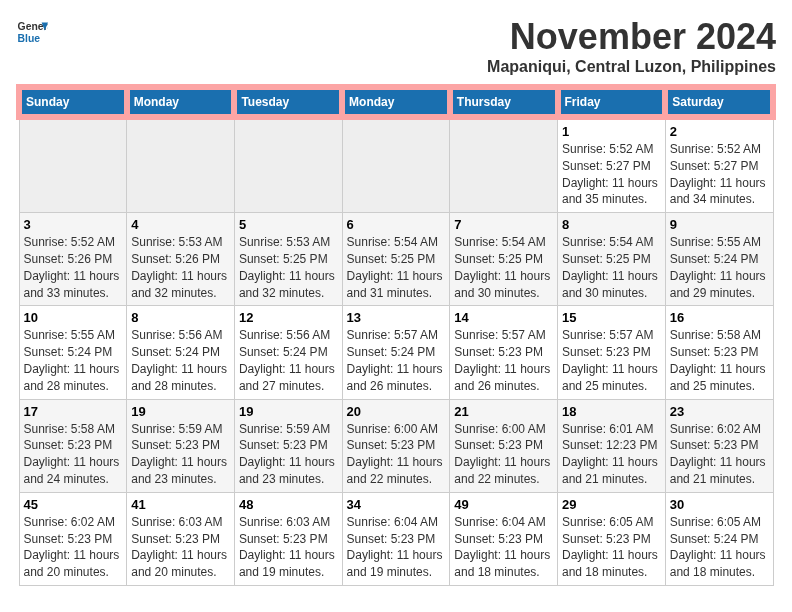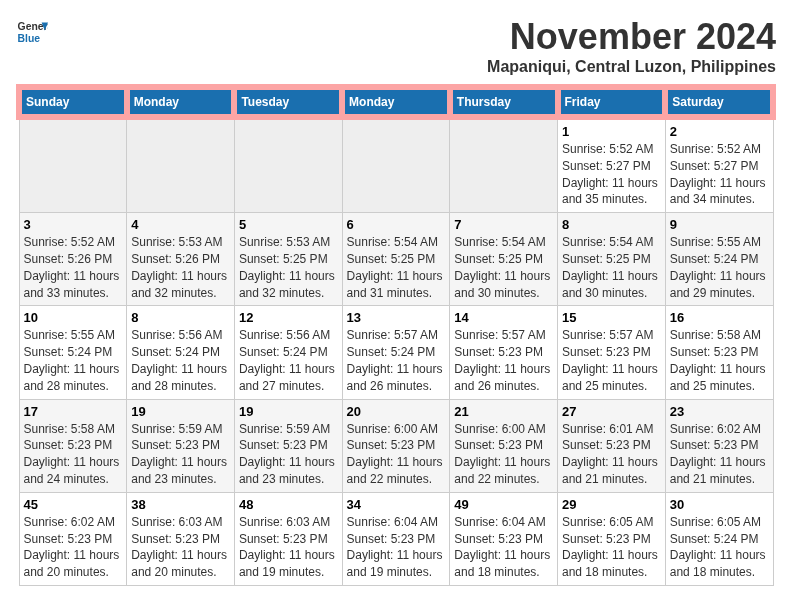--- a/index.html
+++ b/index.html
@@ -259,44 +259,44 @@
 and 22 minutes.</div>
         </td>
         <td>
           <div class="day-num">21</div>
           <div class="day-info" style="white-space: pre-line;">Sunrise: 6:00 AM
 Sunset: 5:23 PM
 Daylight: 11 hours
 and 22 minutes.</div>
         </td>
         <td>
-          <div class="day-num">27</div>
+          <div class="day-num">18</div>
           <div class="day-info" style="white-space: pre-line;">Sunrise: 6:01 AM
-Sunset: 5:23 PM
+Sunset: 12:23 PM
 Daylight: 11 hours
 and 21 minutes.</div>
         </td>
         <td>
           <div class="day-num">23</div>
           <div class="day-info" style="white-space: pre-line;">Sunrise: 6:02 AM
 Sunset: 5:23 PM
 Daylight: 11 hours
 and 21 minutes.</div>
         </td>
       </tr>
       <tr>
         <td>
           <div class="day-num">45</div>
           <div class="day-info" style="white-space: pre-line;">Sunrise: 6:02 AM
 Sunset: 5:23 PM
 Daylight: 11 hours
 and 20 minutes.</div>
         </td>
         <td>
-          <div class="day-num">38</div>
+          <div class="day-num">41</div>
           <div class="day-info" style="white-space: pre-line;">Sunrise: 6:03 AM
 Sunset: 5:23 PM
 Daylight: 11 hours
 and 20 minutes.</div>
         </td>
         <td>
           <div class="day-num">48</div>
           <div class="day-info" style="white-space: pre-line;">Sunrise: 6:03 AM
 Sunset: 5:23 PM
 Daylight: 11 hours

